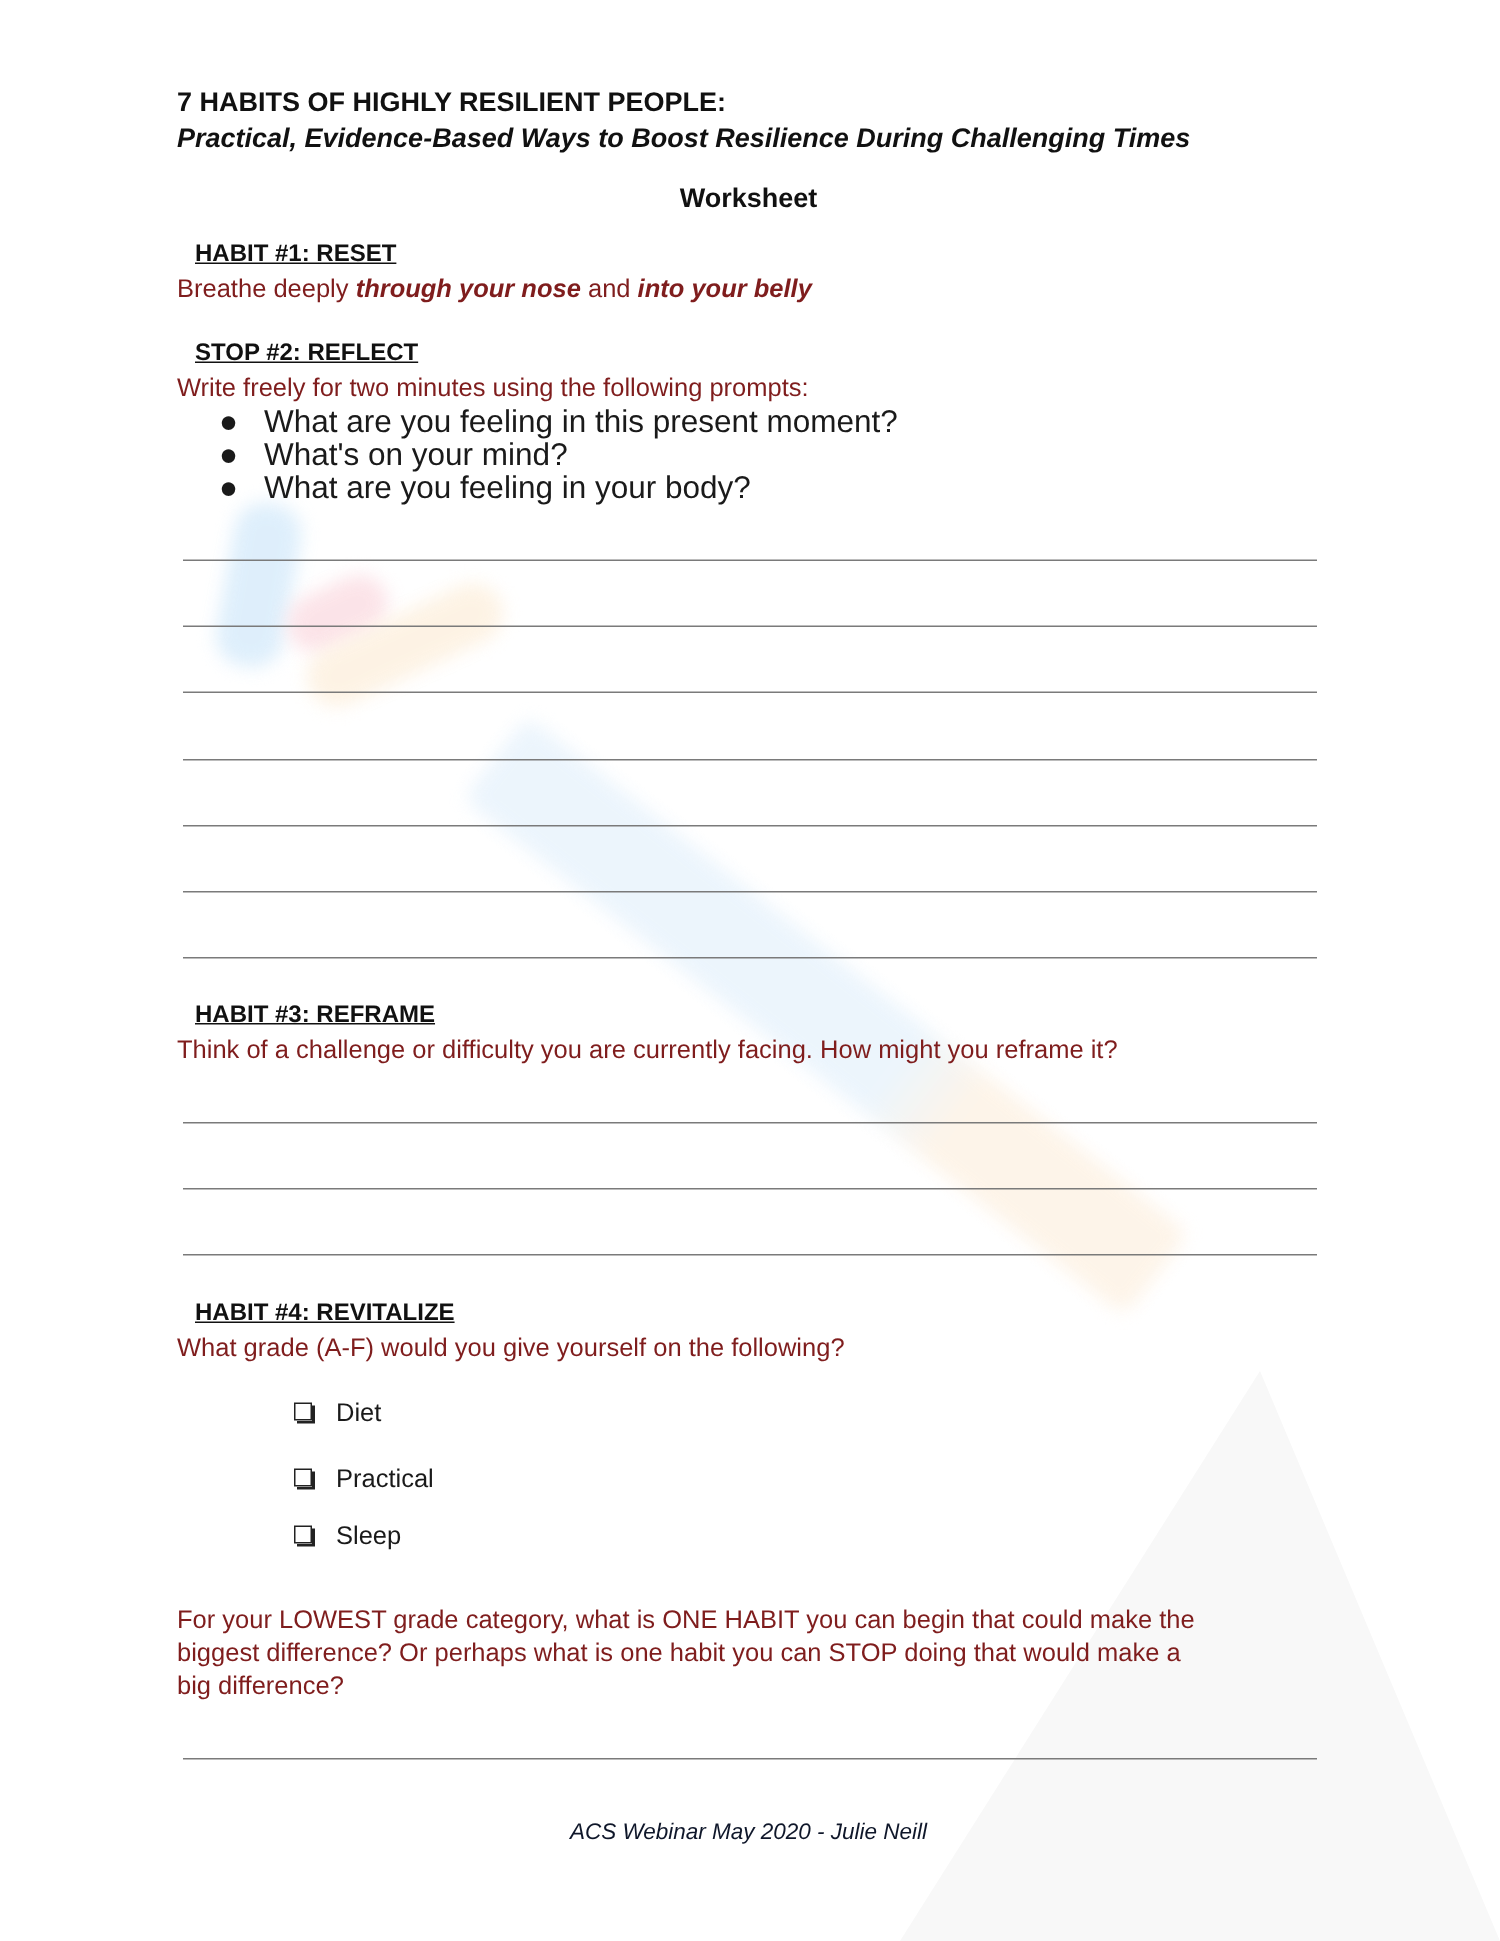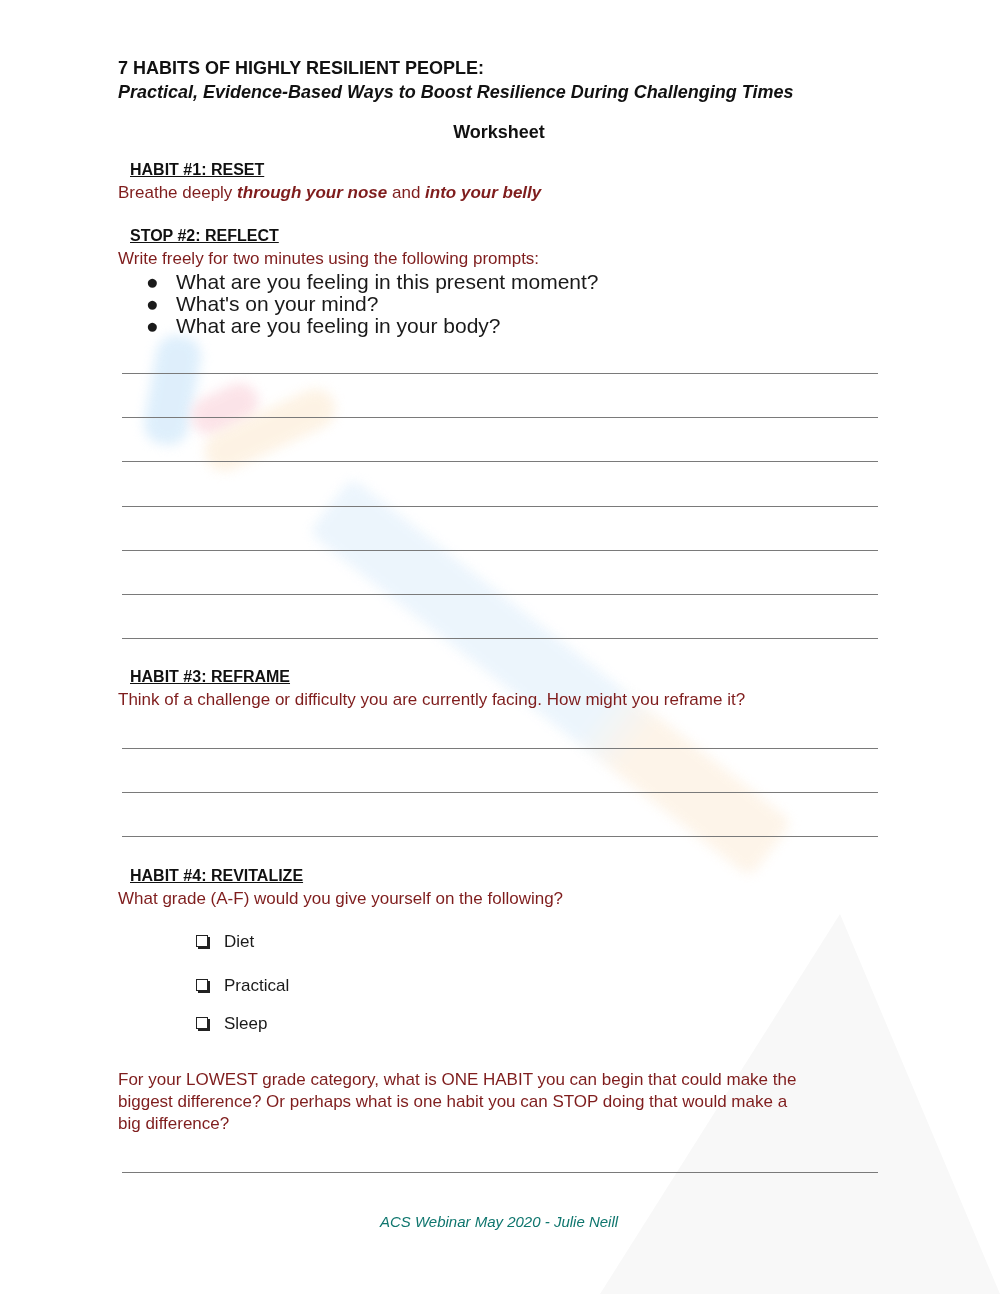--- a/index.html
+++ b/index.html
@@ -21,21 +21,21 @@
   .title { position: absolute; left: 0; top: 58px; width: 762px; text-align: left; font-size: 18px; font-weight: 700; }
   .subtitle { position: absolute; left: 0; top: 82px; width: 762px; text-align: left; font-size: 18px; font-weight: 700; font-style: italic; }
   .ws { position: absolute; left: 0; top: 122px; width: 762px; text-align: center; font-size: 18px; font-weight: 700; }
   .h { position: absolute; left: 0; font-size: 16px; font-weight: 700; text-decoration: underline; margin-left: 12px; }
   .p { position: absolute; left: 0; font-size: 17px; line-height: 22px; color: #7f1d1d; }
   .bullet { position: absolute; left: 28px; font-size: 21px; color: #1a1a1a; }
   .bullet .dot { display: inline-block; width: 30px; }
   .line { position: absolute; left: 4px; width: 756px; height: 0; border-top: 1.5px solid #7a7a7a; }
   .cb { position: absolute; left: 30px; font-size: 17px; color: #1a1a1a; margin-left: 48px; }
   .cb .box { display: inline-block; width: 10px; height: 10px; border: 1.5px solid #222; box-shadow: 2px 2px 0 #222; margin-right: 16px; vertical-align: 0px; }
-  .footer { position: absolute; left: 0; top: 1213px; width: 762px; text-align: center; font-size: 15px; font-style: italic; color: #0f766e; }
+  .footer { position: absolute; left: 0; top: 1213px; width: 762px; text-align: center; font-size: 15px; font-style: italic; color: #0f172a; }
 </style>
 </head>
 <body>
 
 <div class="wm wm-blue1"></div>
 <div class="wm wm-red"></div>
 <div class="wm wm-orange1"></div>
 <div class="wm wm-text"></div>
 <div class="wm-tri"></div>
 

